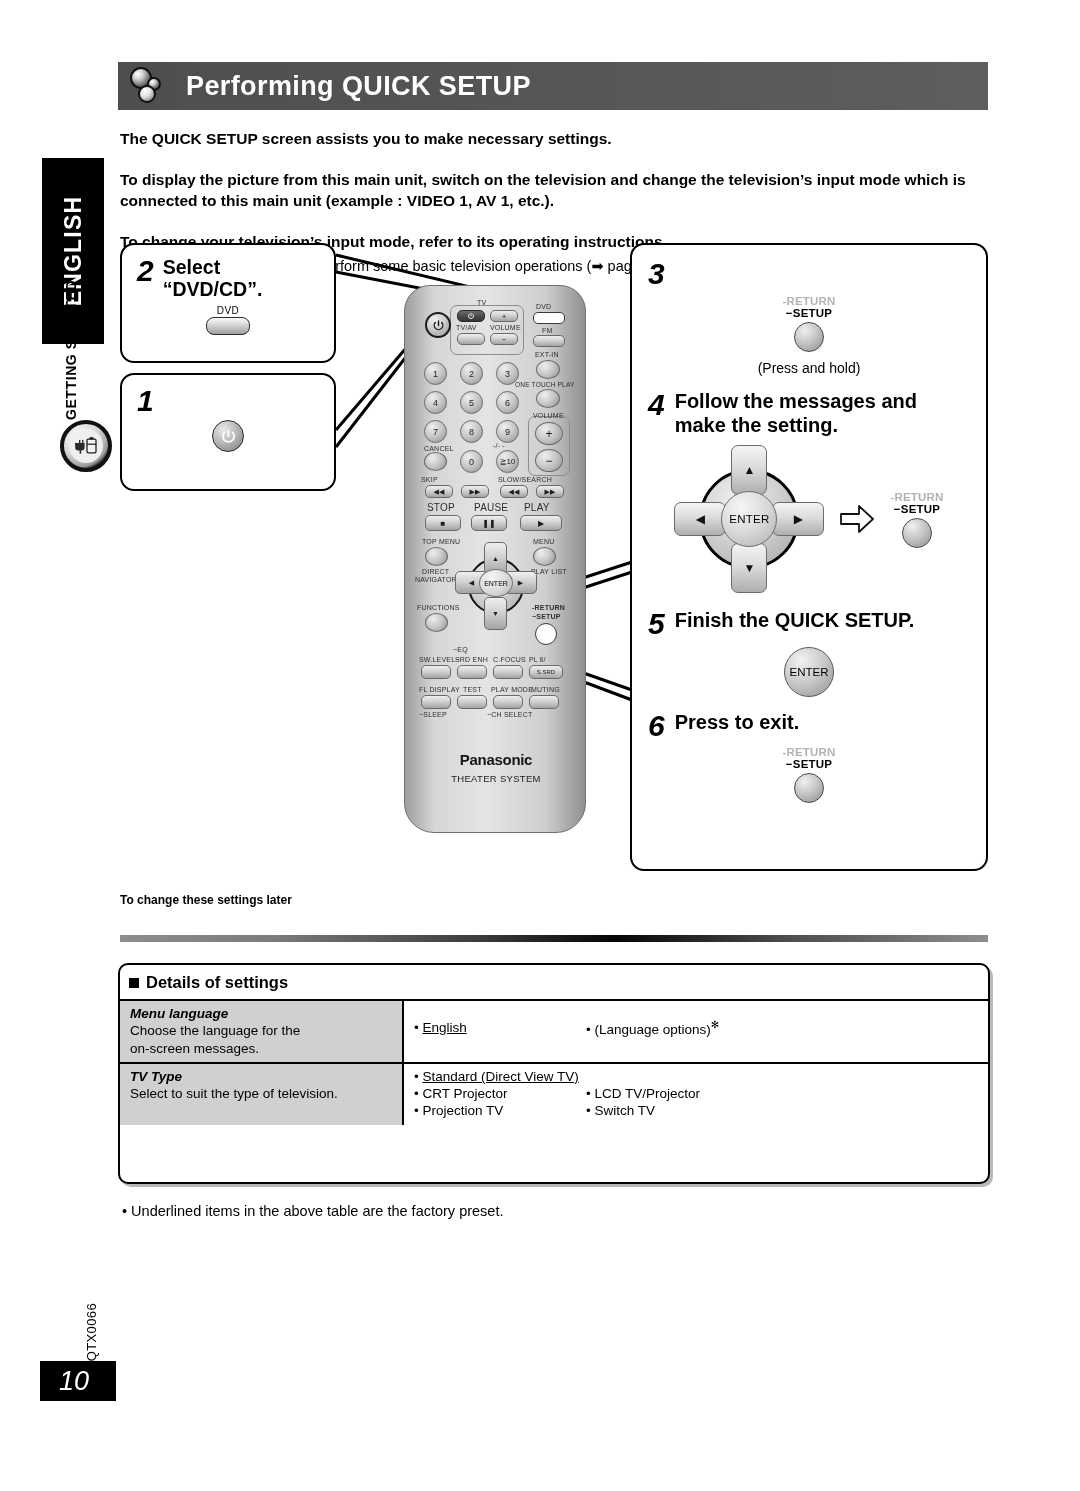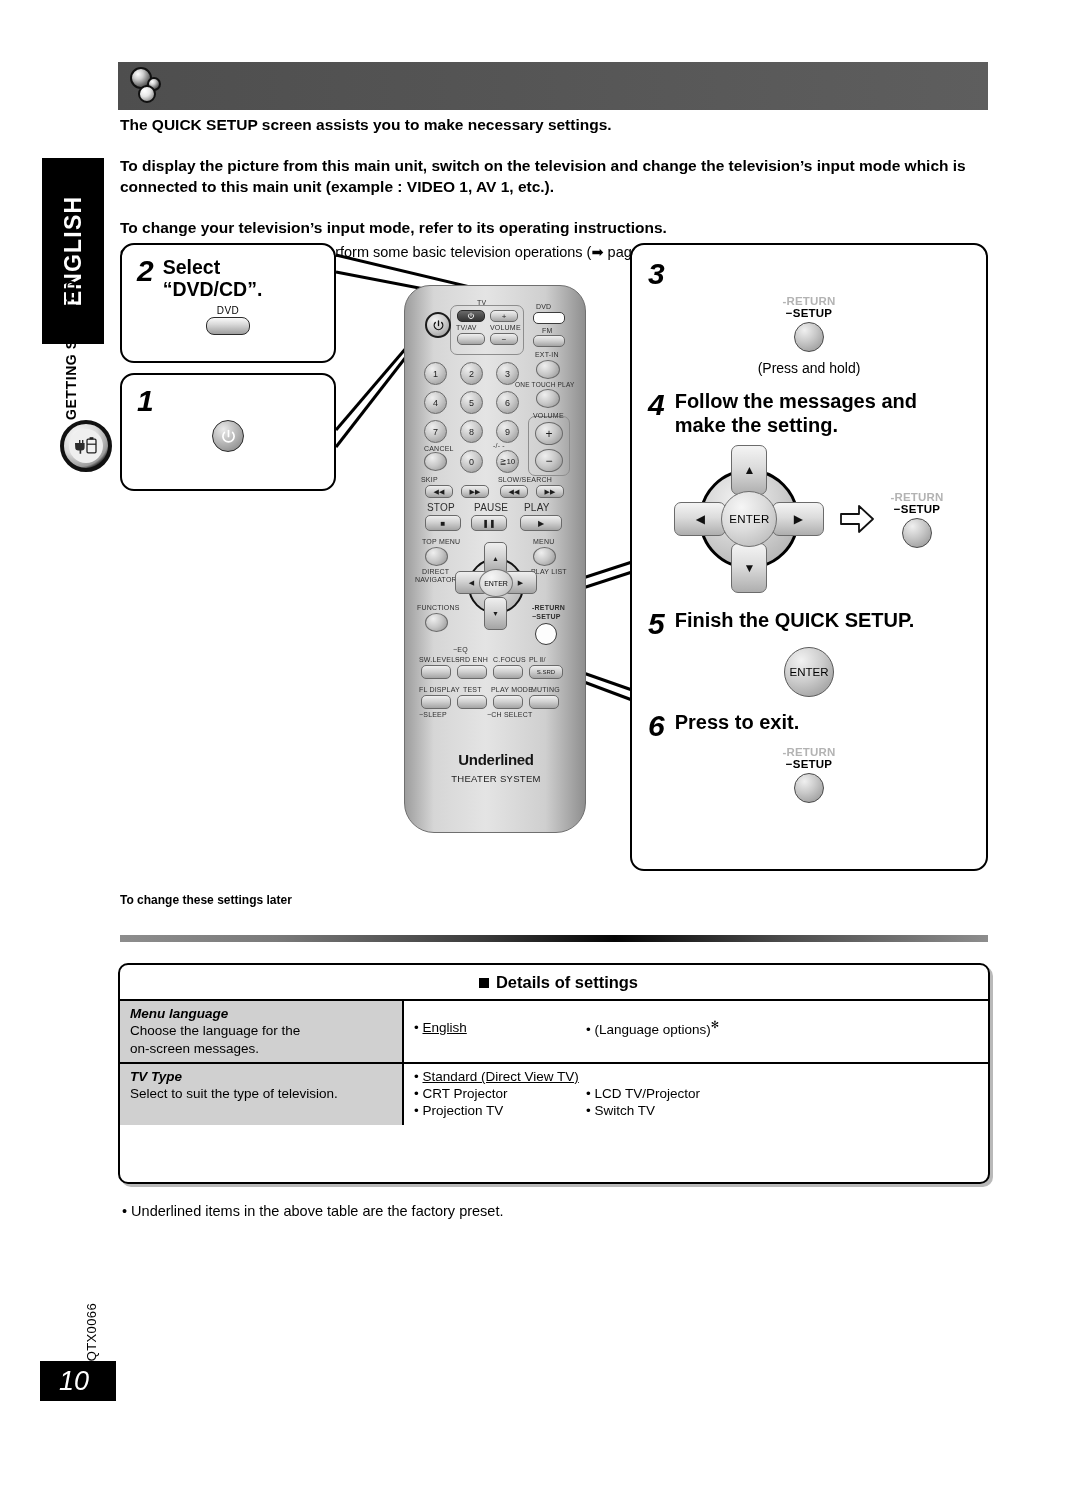--- a/index.html
+++ b/index.html
@@ -78,21 +78,21 @@
   }
   .hdr-icon .s1 { width: 22px; height: 22px; left: 2px; top: 1px; }
   .hdr-icon .s2 { width: 14px; height: 14px; left: 19px; top: 11px; }
   .hdr-icon .s3 { width: 18px; height: 18px; left: 10px; top: 19px;
       background: radial-gradient(circle at 33% 28%, #fff 0%, #e6e6e6 40%, #9a9a9a 75%, #444 100%); }
   .hdr-title { color:#fff; font-size: 27px; font-weight: bold; letter-spacing: .4px; margin-left: 6px; }
 
   
   .intro { position: absolute; left: 120px; top: 115px; width: 868px; }
   .intro .b { font-size: 15.5px; font-weight: bold; line-height: 1.35; }
-  .intro .p1 { margin-top: 0px; }
+  .intro .p1 { margin-top: 14px; }
   .intro .p2 { margin-top: 20px; }
   .intro .p3 { margin-top: 20px; }
   .intro .bullet { font-size: 14.5px; font-weight: normal; line-height: 1.35; margin-top: 4px; }
 
   
   .stepbox {
     position: absolute; background: #fff;
     border: 2.5px solid #000; border-radius: 14px;
   }
   .step2 { left: 120px; top: 243px; width: 216px; height: 120px; }
@@ -224,21 +224,21 @@
     background: linear-gradient(to right, #8d8d8d 0%, #7a7a7a 18%, #3a3a3a 42%, #050505 57%, #4a4a4a 76%, #8d8d8d 100%);
   }
 
   
   .detbox {
     position: absolute; left: 118px; top: 963px; width: 872px; height: 221px;
     border: 2.5px solid #000; border-radius: 10px; background:#fff;
     box-shadow: 3px 3px 0 #b9b9b9;
     overflow: hidden;
   }
-  .det-title { font-size: 16.5px; font-weight: bold; padding: 8px 0 7px 9px; text-align: center; }
+  .det-title { font-size: 16.5px; font-weight: bold; padding: 8px 0 7px 9px; }
   .det-title .sq { display:inline-block; width:10px; height:10px; background:#000; margin-right:7px; }
   table.det { width: 100%; border-collapse: collapse; }
   table.det td { vertical-align: top; padding: 4px 8px 5px 10px; font-size: 13.5px; line-height: 1.28; }
   table.det tr.row td { border-top: 2px solid #000; }
   td.lcol { width: 283px; background: #d0d0d0; border-right: 2px solid #000; }
   td.rcol { background: #fff; border-radius: 13px; }
   .k { font-weight: bold; font-size: 13.5px; font-style: italic; }
   .u { text-decoration: underline; }
   .opts { display: flex; }
   .opts .c1 { width: 172px; }
@@ -275,20 +275,21 @@
       <span>10</span>
     </div>
   </div>
 
   <div class="hdr">
     <div class="hdr-icon">
       <i class="s1"></i>
         <i class="s2"></i>
         <i class="s3"></i>
     </div>
+    <div class="hdr-title">Performing QUICK SETUP</div>
   </div>
 
   <div class="intro">
     <div class="b p1">The QUICK SETUP screen assists you to make necessary settings.</div>
     <div class="b p2">To display the picture from this main unit, switch on the television and change the television’s input mode which is connected to this main unit (example : VIDEO 1, AV 1, etc.).</div>
     <div class="b p3">To change your television’s input mode, refer to its operating instructions.</div>
     <div class="bullet">• This remote control is able to perform some basic television operations (➡ page 33).</div>
   </div>
 
   <svg class="lines">
@@ -441,21 +442,21 @@
     <div class="rlbl" style="left:58px; top:400px;">TEST</div>
     <div class="rlbl" style="left:86px; top:400px;">PLAY MODE</div>
     <div class="rlbl" style="left:126px; top:400px;">MUTING</div>
     <div class="key-p rk" style="left:16px; top:409px; width:30px; height:14px;"></div>
     <div class="key-p rk" style="left:52px; top:409px; width:30px; height:14px;"></div>
     <div class="key-p rk" style="left:88px; top:409px; width:30px; height:14px;"></div>
     <div class="key-p rk" style="left:124px; top:409px; width:30px; height:14px;"></div>
     <div class="rlbl" style="left:14px; top:425px;">−SLEEP</div>
     <div class="rlbl" style="left:82px; top:425px;">−CH SELECT</div>
 
-    <div class="pan-logo" style="top:465px;">Underlined</div>
+    <div class="pan-logo" style="top:465px;">Panasonic</div>
     <div class="pan-sub" style="top:487px;">THEATER SYSTEM</div>
   </div>
 
   <div class="rpanel">
 
     <div class="rstep" style="padding:14px 16px 0 16px;">
       <div class="n">3</div>
     </div>
     <div style="text-align:center; margin-top:6px;">
       <div class="lbl-return">-RETURN</div>

